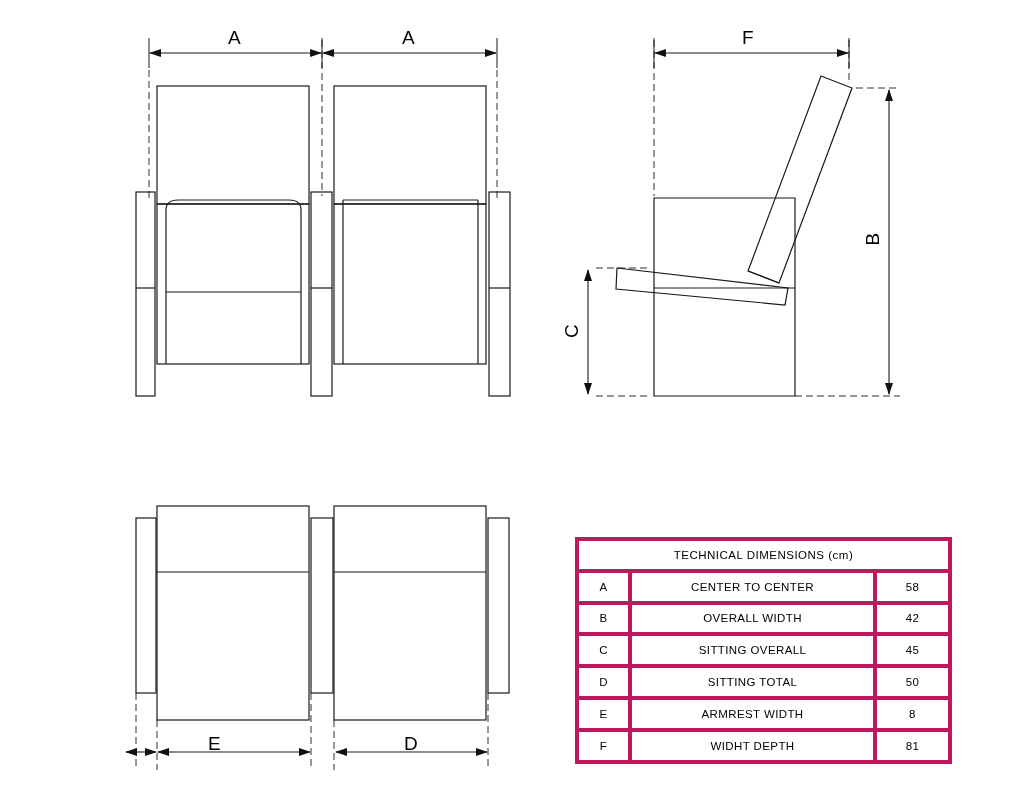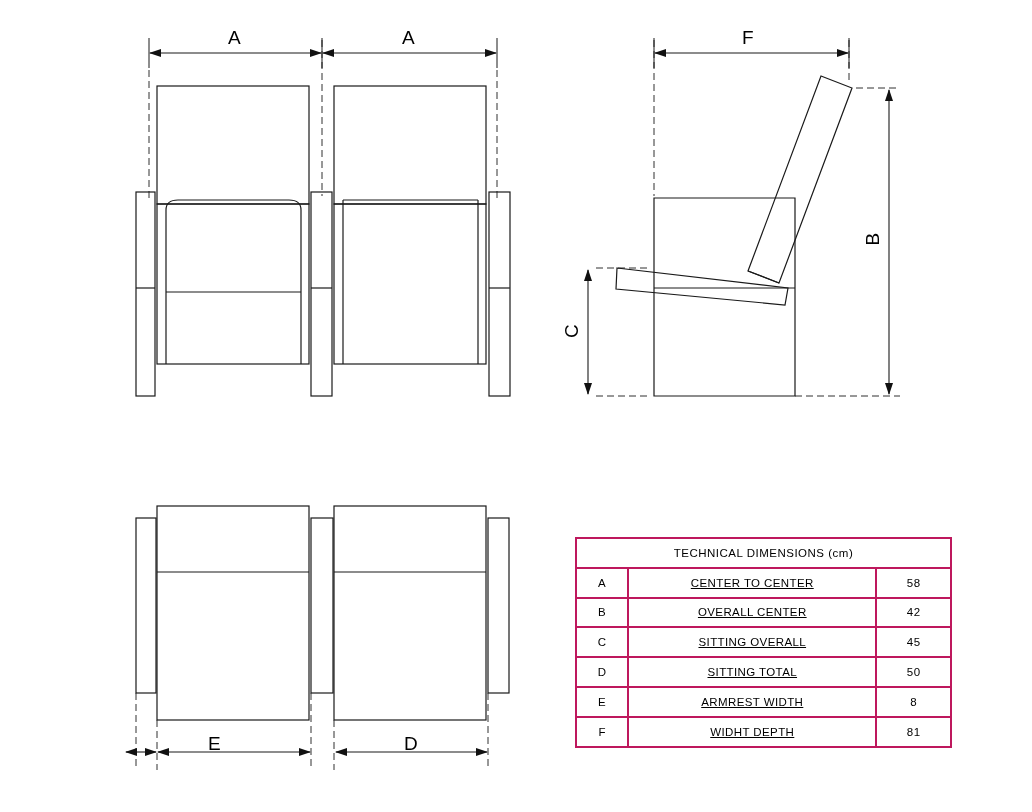--- a/index.html
+++ b/index.html
@@ -38,30 +38,30 @@
   #tech-table {
     position: absolute;
     left: 575px;
     top: 537px;
     width: 377px;
     border-collapse: collapse;
     font-size: 11.5px;
     background: #fff;
   }
   #tech-table td {
-    border: 2px solid #be185d;
+    border: 4px solid #be185d;
     height: 27.8px;
     padding: 0;
     text-align: center;
     vertical-align: middle;
     color: #000;
     letter-spacing: 0.4px;
   }
   #tech-table td.col-key { width: 54px; }
-  #tech-table td.col-name { width: 263px; text-decoration: underline; }
+  #tech-table td.col-name { width: 263px; }
   #tech-table td.col-val { width: 78px; }
   #tech-table tr.header td {
     height: 27.8px;
     letter-spacing: 0.5px;
   }
 </style>
 </head>
 <body>
 
 <div id="sheet">
@@ -196,21 +196,21 @@
       <tr class="header">
         <td colspan="3">TECHNICAL DIMENSIONS  (cm)</td>
       </tr>
       <tr>
         <td class="col-key">A</td>
         <td class="col-name">CENTER TO CENTER</td>
         <td class="col-val">58</td>
       </tr>
       <tr>
         <td class="col-key">B</td>
-        <td class="col-name">OVERALL CENTER</td>
+        <td class="col-name">OVERALL WIDTH</td>
         <td class="col-val">42</td>
       </tr>
       <tr>
         <td class="col-key">C</td>
         <td class="col-name">SITTING  OVERALL</td>
         <td class="col-val">45</td>
       </tr>
       <tr>
         <td class="col-key">D</td>
         <td class="col-name">SITTING TOTAL</td>

